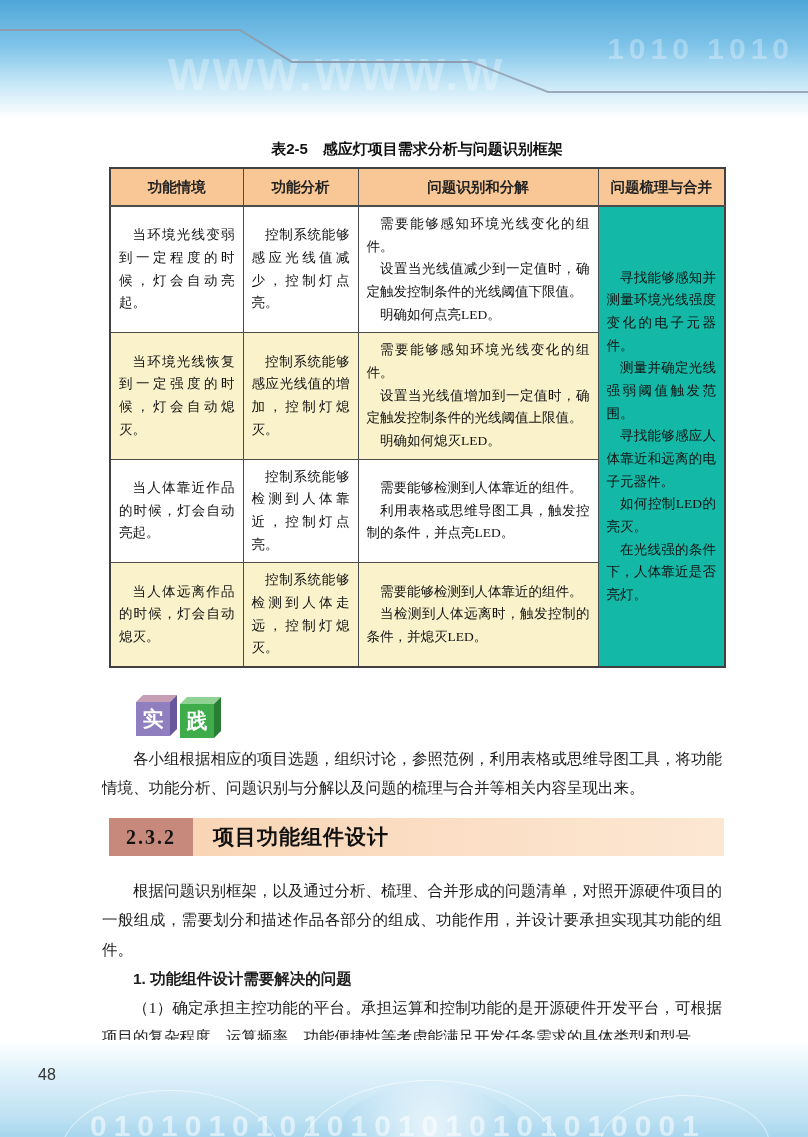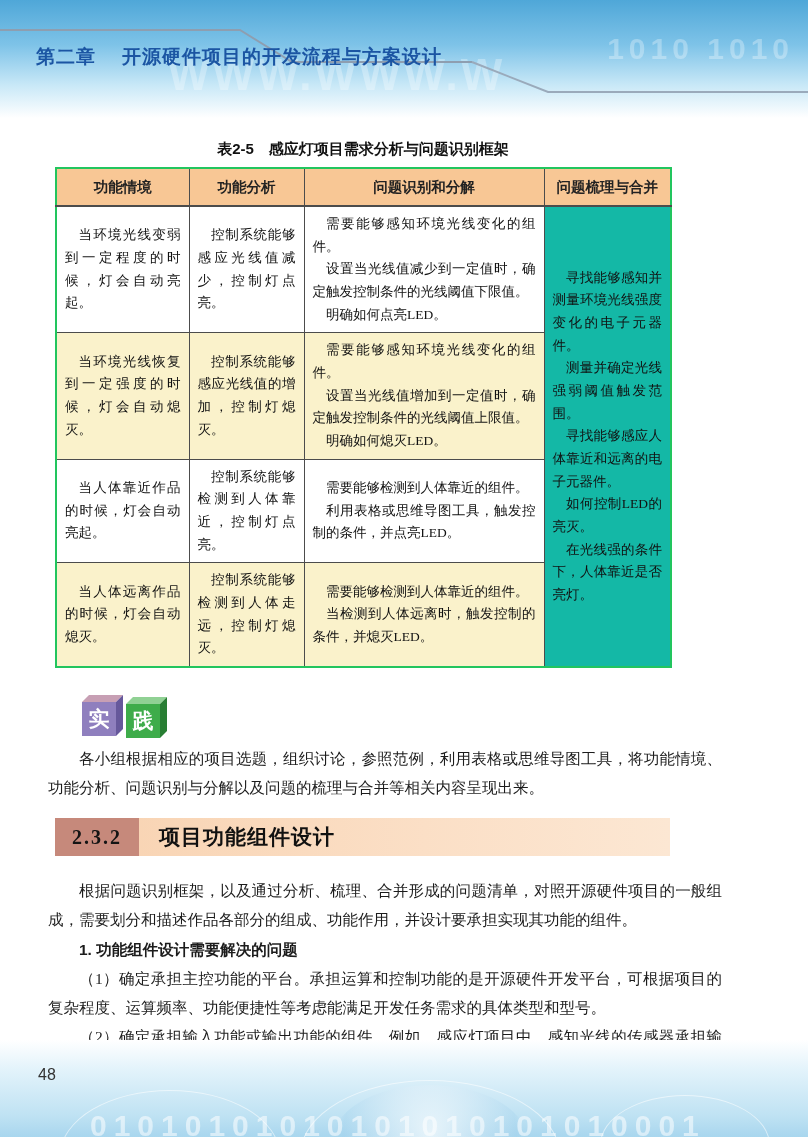--- a/index.html
+++ b/index.html
@@ -32,30 +32,30 @@
     margin-top:28px;
   }
   .band-top svg.deco-lines { position:absolute; left:0; top:0; }
   .chapter-line {
     position:absolute; left:36px; top:44px; display:flex; align-items:baseline; gap:26px;
     font-family:"Liberation Sans","DejaVu Sans",sans-serif;
     font-weight:bold; font-size:19px; color:#1B55A3; letter-spacing:1px;
   }
 
   
-  .content { position:relative; padding:0 86px 0 48px;margin-top:12px; }
+  .content { position:relative; padding:0 86px 0 102px;margin-top:12px; }
 
   .table-caption {
     width:622px; margin:22px 0 8px 4px; text-align:center;
     font-family:"Liberation Sans","DejaVu Sans",sans-serif;
     font-weight:bold; font-size:15px; color:#111;
   }
   table.req-table {
     width:615px; margin-left:7px; border-collapse:collapse;
-    border:2px solid #22c55e; table-layout:fixed;
+    border:2px solid #404040; table-layout:fixed;
   }
   table.req-table th {
     background:#F8C795; border:1px solid #4c4c4c; border-bottom:2px solid #4c4c4c;
     font-family:"Liberation Sans","DejaVu Sans",sans-serif;
     font-weight:bold; font-size:14.5px; color:#222; height:38px; text-align:center;
   }
   table.req-table td {
     border:1px solid #4c4c4c; vertical-align:middle;
     font-size:13.5px; line-height:1.68; padding:6px 8px; color:#111;
     text-align:justify;
@@ -143,24 +143,20 @@
 
 <div class="page">
 
   <div class="band-top">
     <div class="watermark">WWW.WWW.W</div>
     <div class="binary">1010 1010</div>
     <svg class="deco-lines" width="808" height="118" viewBox="0 0 808 118">
       <polyline points="0,30 240,30 292,62 472,62" fill="none" stroke="#8E9EB0" stroke-width="2"></polyline>
       <polyline points="472,62 548,92 808,92" fill="none" stroke="#9AAABB" stroke-width="2"></polyline>
     </svg>
-    <div class="chapter-line">
-      <span>第二章</span>
-      <span>开源硬件项目的开发流程与方案设计</span>
-    </div>
   </div>
 
   <div class="content">
 
     <div class="table-caption">表2-5　感应灯项目需求分析与问题识别框架</div>
 
     <table class="req-table">
       <colgroup>
           <col style="width:133px">
           <col style="width:115px">

